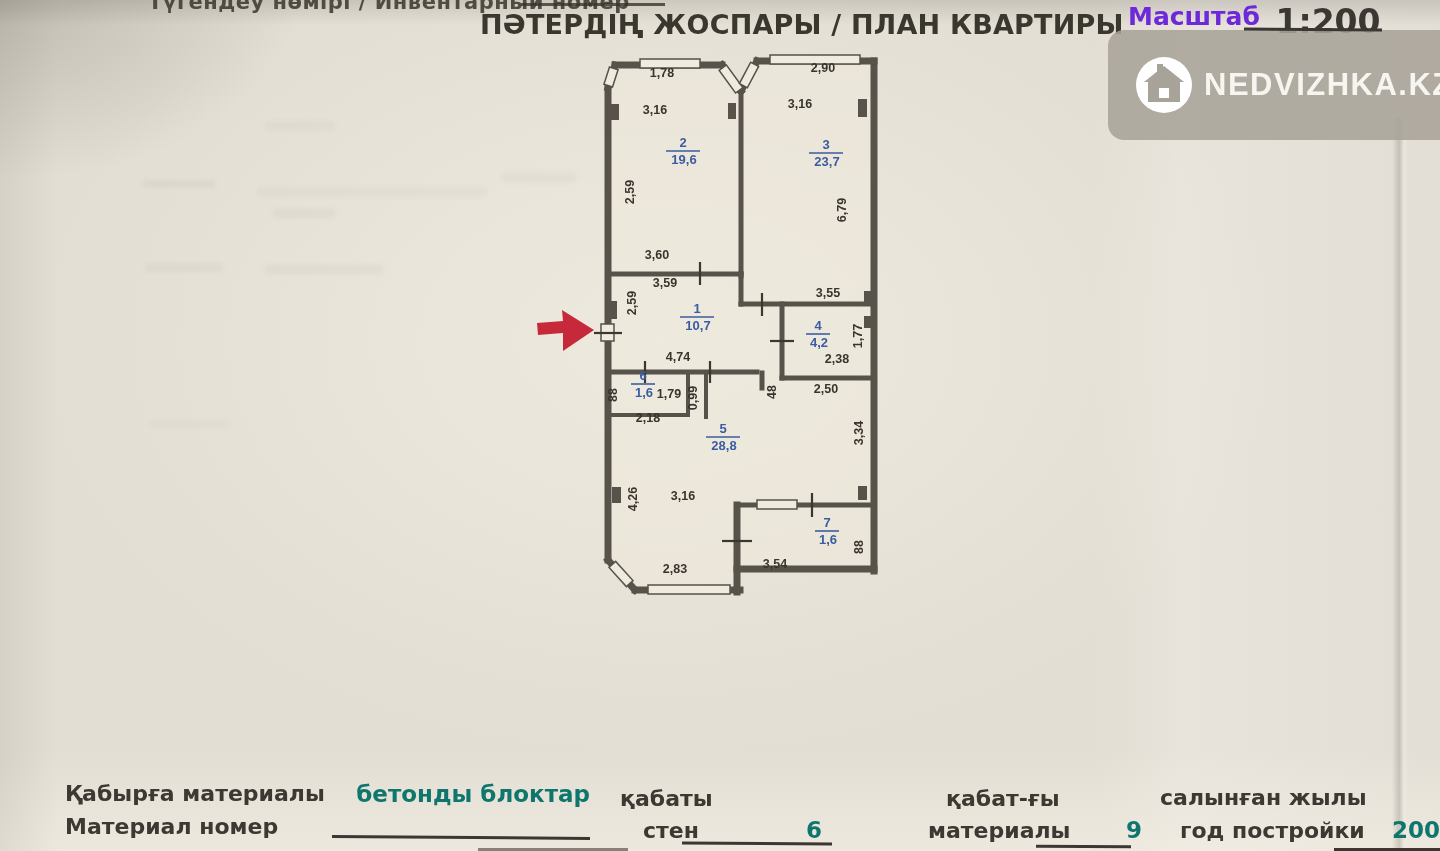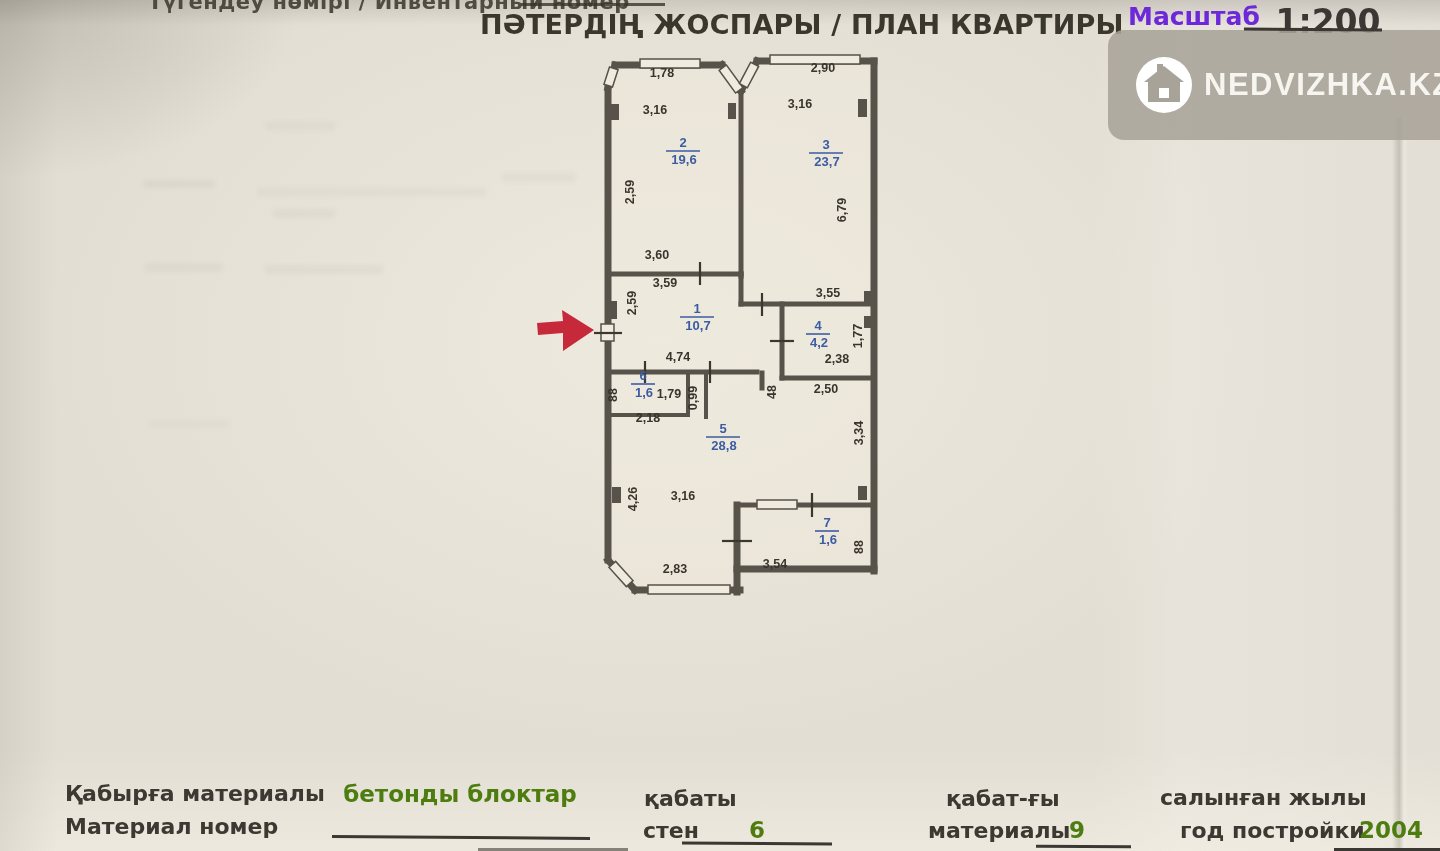--- a/index.html
+++ b/index.html
@@ -30,21 +30,21 @@
   .scale-label{position:absolute;left:1128px;top:2px;font-size:25px;font-weight:600;color:#6d28d9;}
   .scale-value{position:absolute;left:1268px;top:2px;width:120px;text-align:center;font-size:33px;font-weight:600;color:#3b3834;}
   .scale-line{position:absolute;left:1244px;top:28px;width:138px;height:3px;background:#3b3834;transform:rotate(.4deg);}
   
   .badge{position:absolute;left:1108px;top:30px;width:352px;height:110px;border-radius:16px;
     background:rgba(168,163,153,.88);}
   .badge .brand{position:absolute;left:96px;top:0;height:110px;display:flex;align-items:center;
     font-size:31px;font-weight:bold;color:#f7f5f0;letter-spacing:1.5px;font-family:"Liberation Sans","DejaVu Sans",sans-serif;}
   
   .ftext{position:absolute;font-size:22px;font-weight:600;color:#3c3933;white-space:nowrap;}
-  .fval{position:absolute;font-size:23px;font-weight:bold;color:#4d7c0f;text-align:center;}
+  .fval{position:absolute;font-size:23px;font-weight:bold;color:#0f766e;text-align:right;}
   .fline{position:absolute;height:3px;background:#3b3834;}
   .bottom-smudge{position:absolute;left:478px;top:848px;width:150px;height:3px;background:rgba(50,45,40,.55);filter:blur(.5px);}
   
   svg .dim{font:600 12.5px "Liberation Sans","DejaVu Sans",sans-serif;fill:#39352e;text-anchor:middle;}
   svg .room-num,svg .room-area{font:700 13px "Liberation Sans","DejaVu Sans",sans-serif;fill:#3b5ca2;text-anchor:middle;}
 </style>
 </head>
 <body>
 
 <div class="paper"></div>
@@ -211,21 +211,21 @@
         <text x="828" y="544" class="room-area">1,6</text>
       </g>
     </g>
 </svg>
 
 <div class="ftext" style="left:65px;top:781px">Қабырға материалы</div>
 <div class="ftext" style="left:65px;top:814px">Материал номер</div>
 <div class="fval" style="left:330px;top:781px;width:260px">бетонды блоктар</div>
 <div class="fline" style="left:332px;top:836px;width:258px;transform:rotate(.4deg)"></div>
 
-<div class="ftext" style="left:644px;top:786px">қабаты</div>
+<div class="ftext" style="left:620px;top:786px">қабаты</div>
 <div class="ftext" style="left:643px;top:818px">стен</div>
 <div class="fval" style="left:692px;top:817px;width:130px">6</div>
 <div class="fline" style="left:682px;top:842px;width:150px;transform:rotate(.4deg)"></div>
 
 <div class="ftext" style="left:946px;top:786px">қабат-ғы</div>
 <div class="ftext" style="left:928px;top:818px">материалы</div>
 <div class="fval" style="left:1012px;top:817px;width:130px">9</div>
 <div class="fline" style="left:1036px;top:845px;width:95px;transform:rotate(.4deg)"></div>
 
 <div class="ftext" style="left:1160px;top:785px">салынған жылы</div>

